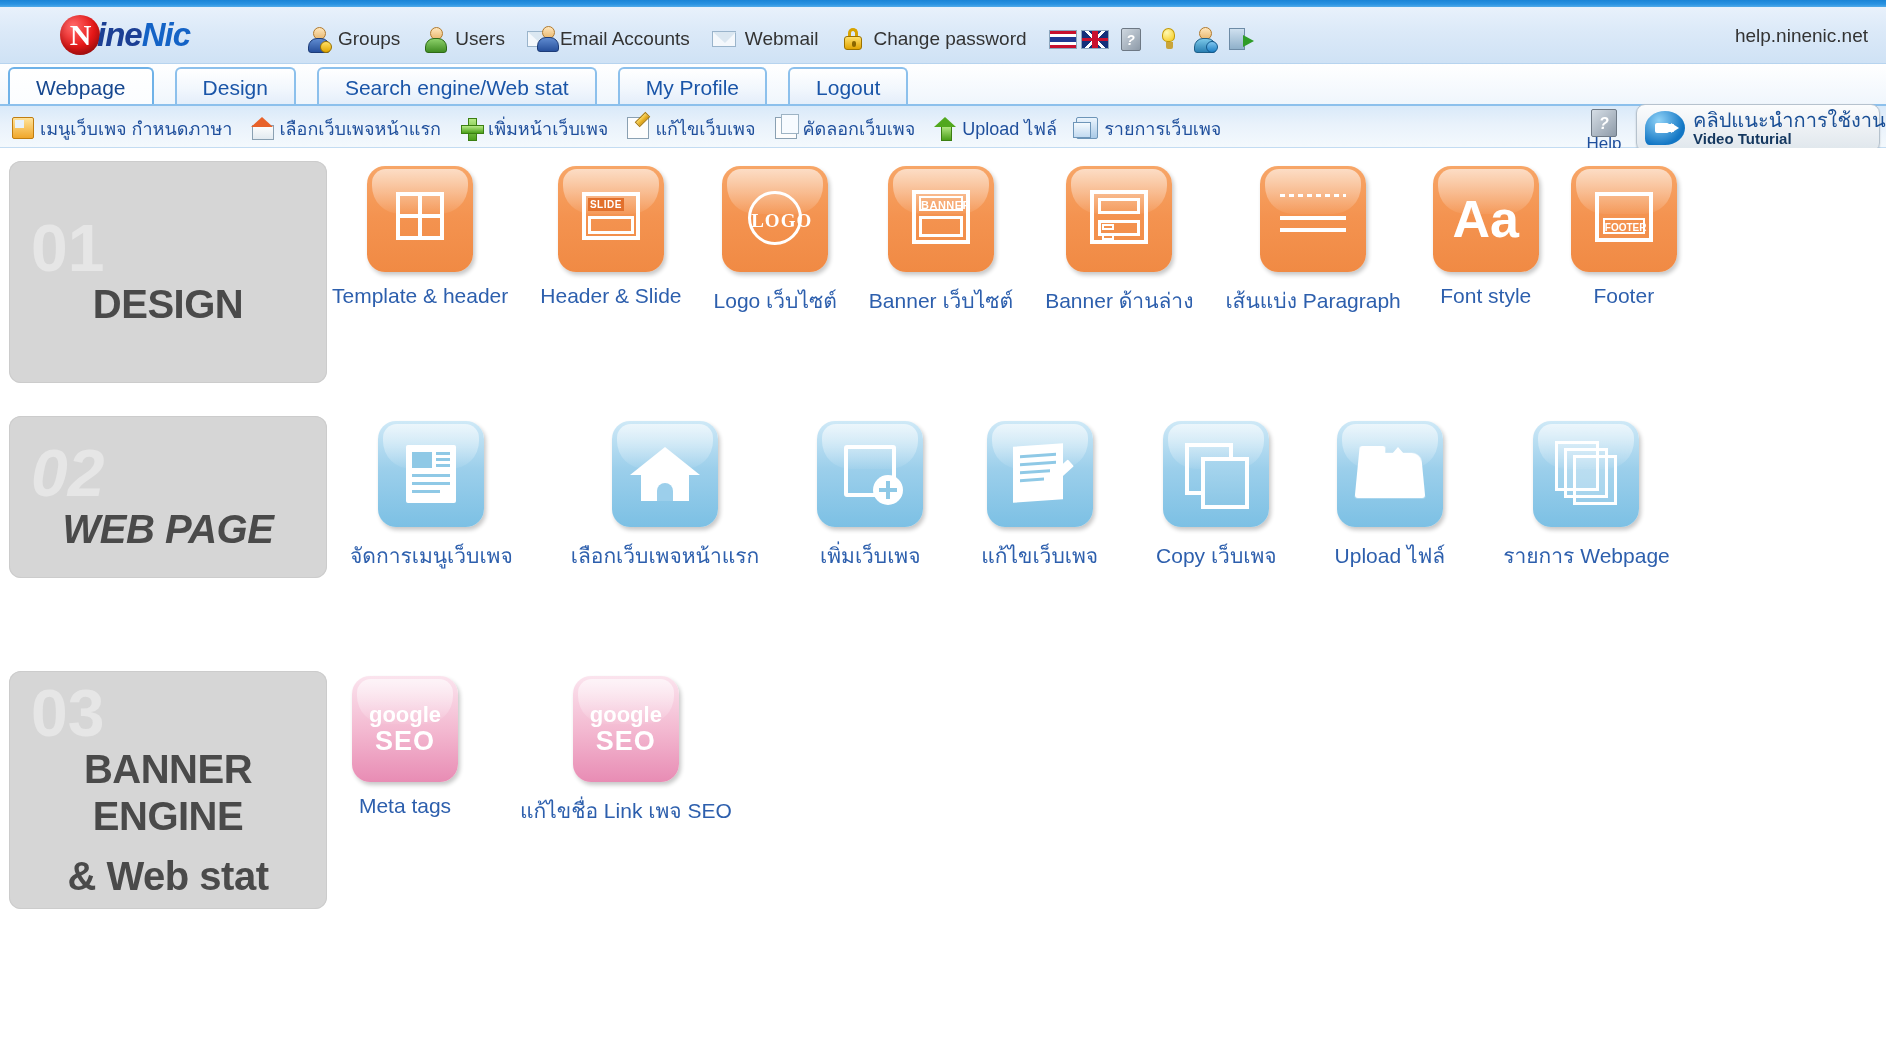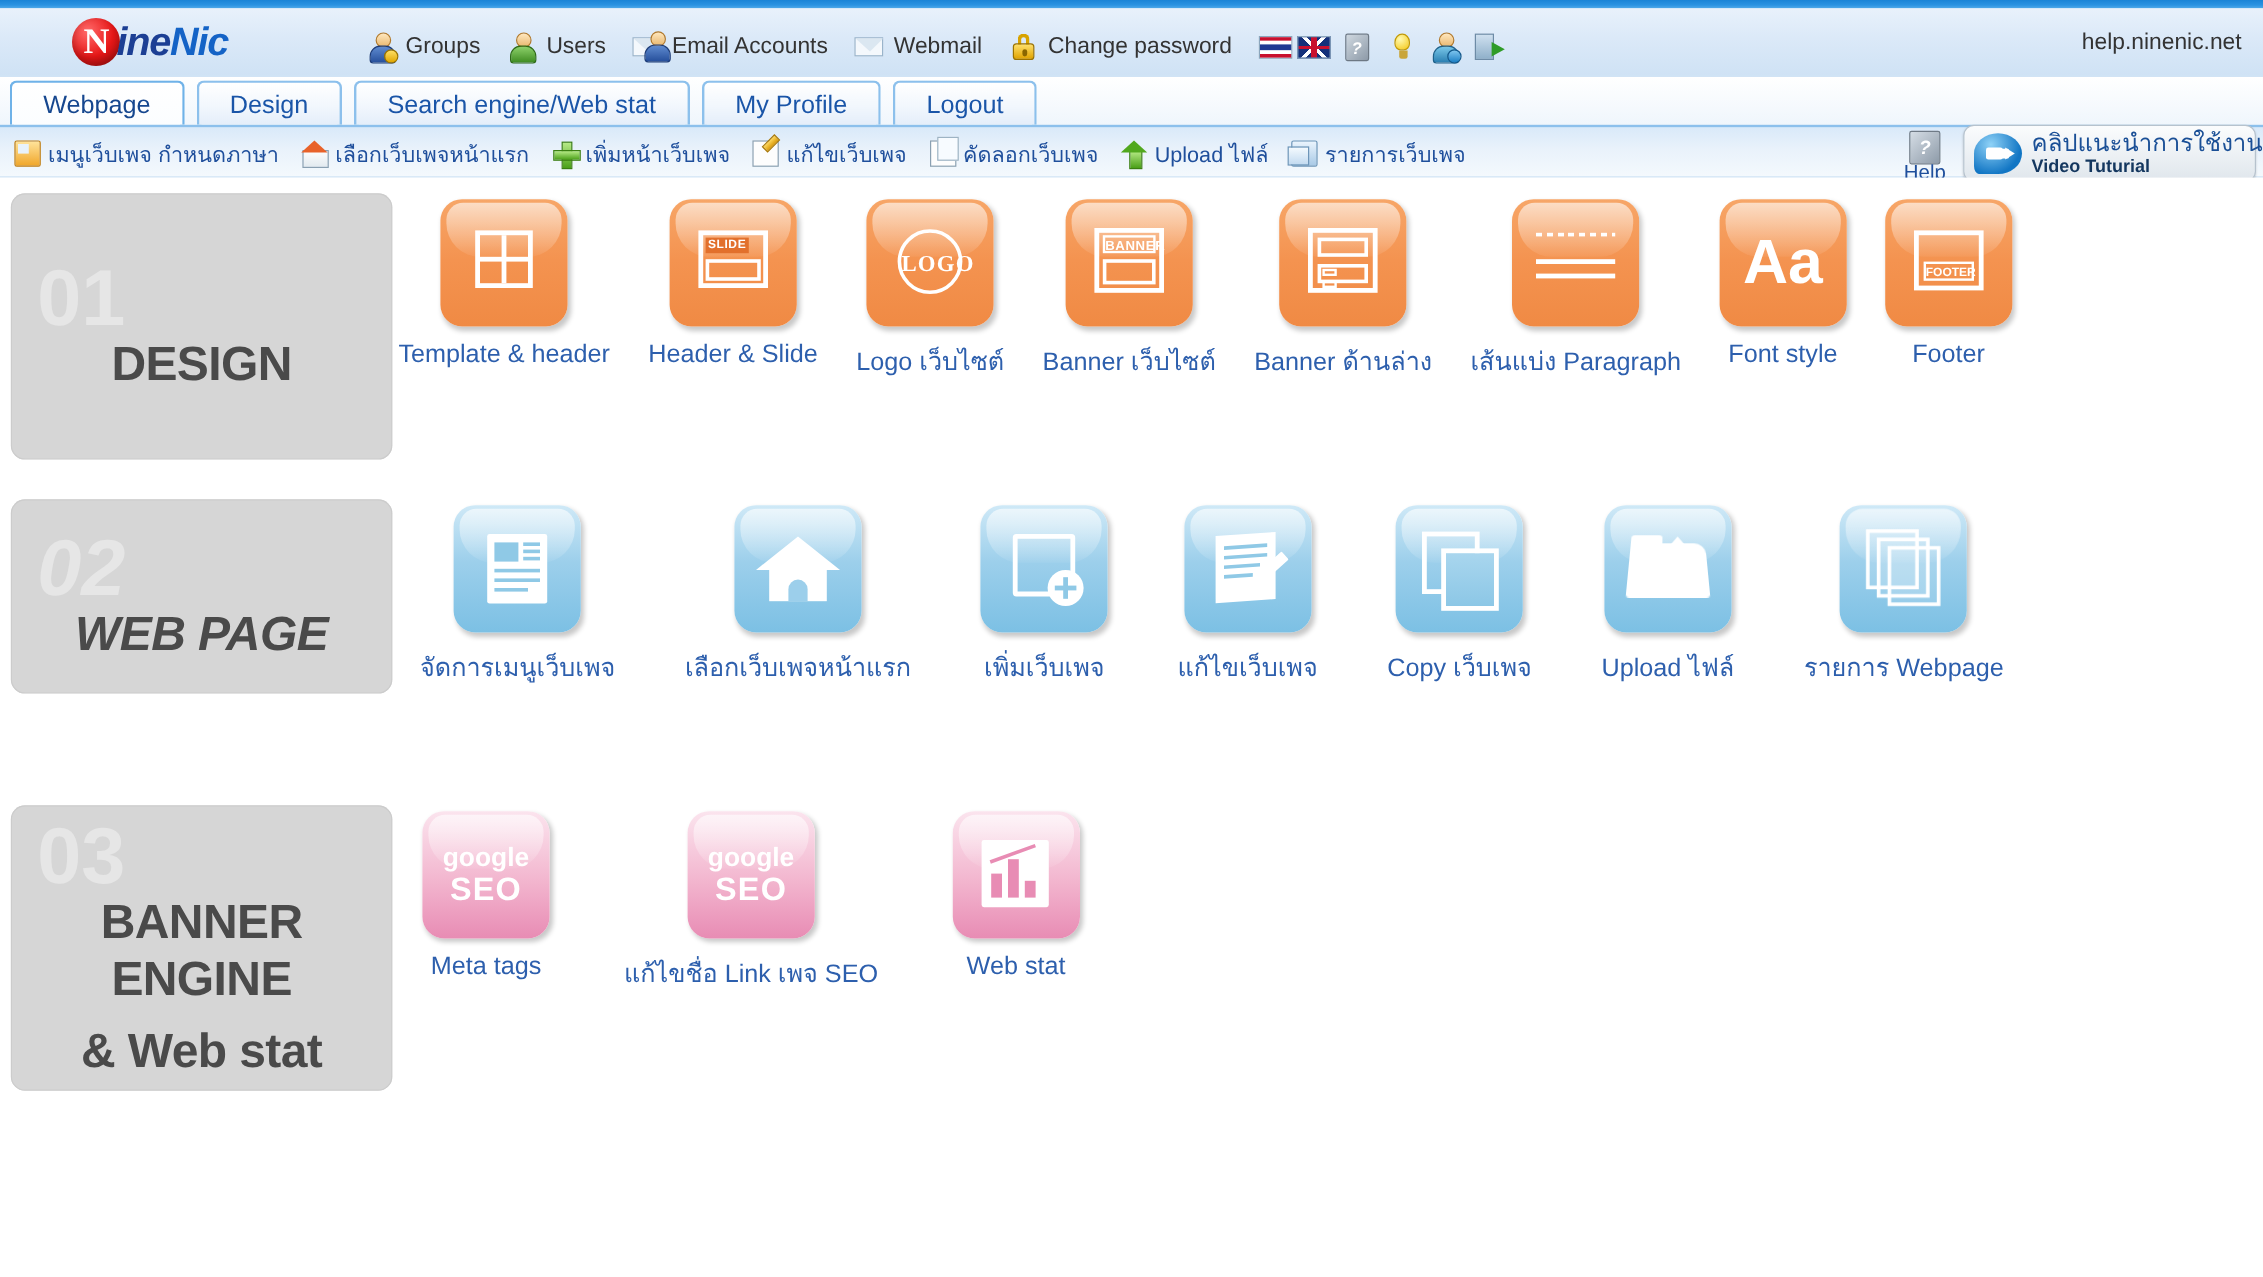--- a/index.html
+++ b/index.html
@@ -132,21 +132,21 @@
   .help-url{
     position:absolute; right:18px; top:18px;
     font-size:19px; color:#333;
   }
 
   
   .tabbar{
     position:absolute; top:64px; left:0; width:1886px; height:44px;
     background:linear-gradient(to bottom,#ffffff 0%,#eef5fc 100%);
   }
-  .tabs{ position:absolute; left:8px; top:3px; display:flex; gap:10px; }
+  .tabs{ position:absolute; left:8px; top:3px; display:flex; gap:21px; }
   .tab{
     height:37px; padding:0 26px; line-height:37px;
     font-size:21px; color:#1a55a8; cursor:pointer;
     background:linear-gradient(to bottom,#ffffff 0%,#f2f7fd 55%,#e4eefa 100%);
     border:2px solid #8cc0ec; border-bottom:none;
     border-radius:6px 6px 0 0;
     white-space:nowrap;
   }
   .tab.active{
     background:linear-gradient(to bottom,#ffffff 0%,#fbfdff 100%);
@@ -781,30 +781,17 @@
               <span class="g-seo">
             <span class="g1">google</span>
             <span class="g2">SEO</span>
           </span>
             </span>
         </div>
         <div class="cap">แก้ไขชื่อ Link เพจ SEO</div>
       </div>
 
 
-      <div class="tile">
-        <div class="icon pink">
-          <span class="gly">
-              <span class="g-chart">
-                <i></i>
-                <i></i>
-                <i></i>
-                <i></i>
-              </span>
-            </span>
-        </div>
-        <div class="cap">Web stat</div>
-      </div>
 
     </div>
   </div>
 
 </div>
 
 </body></html>

